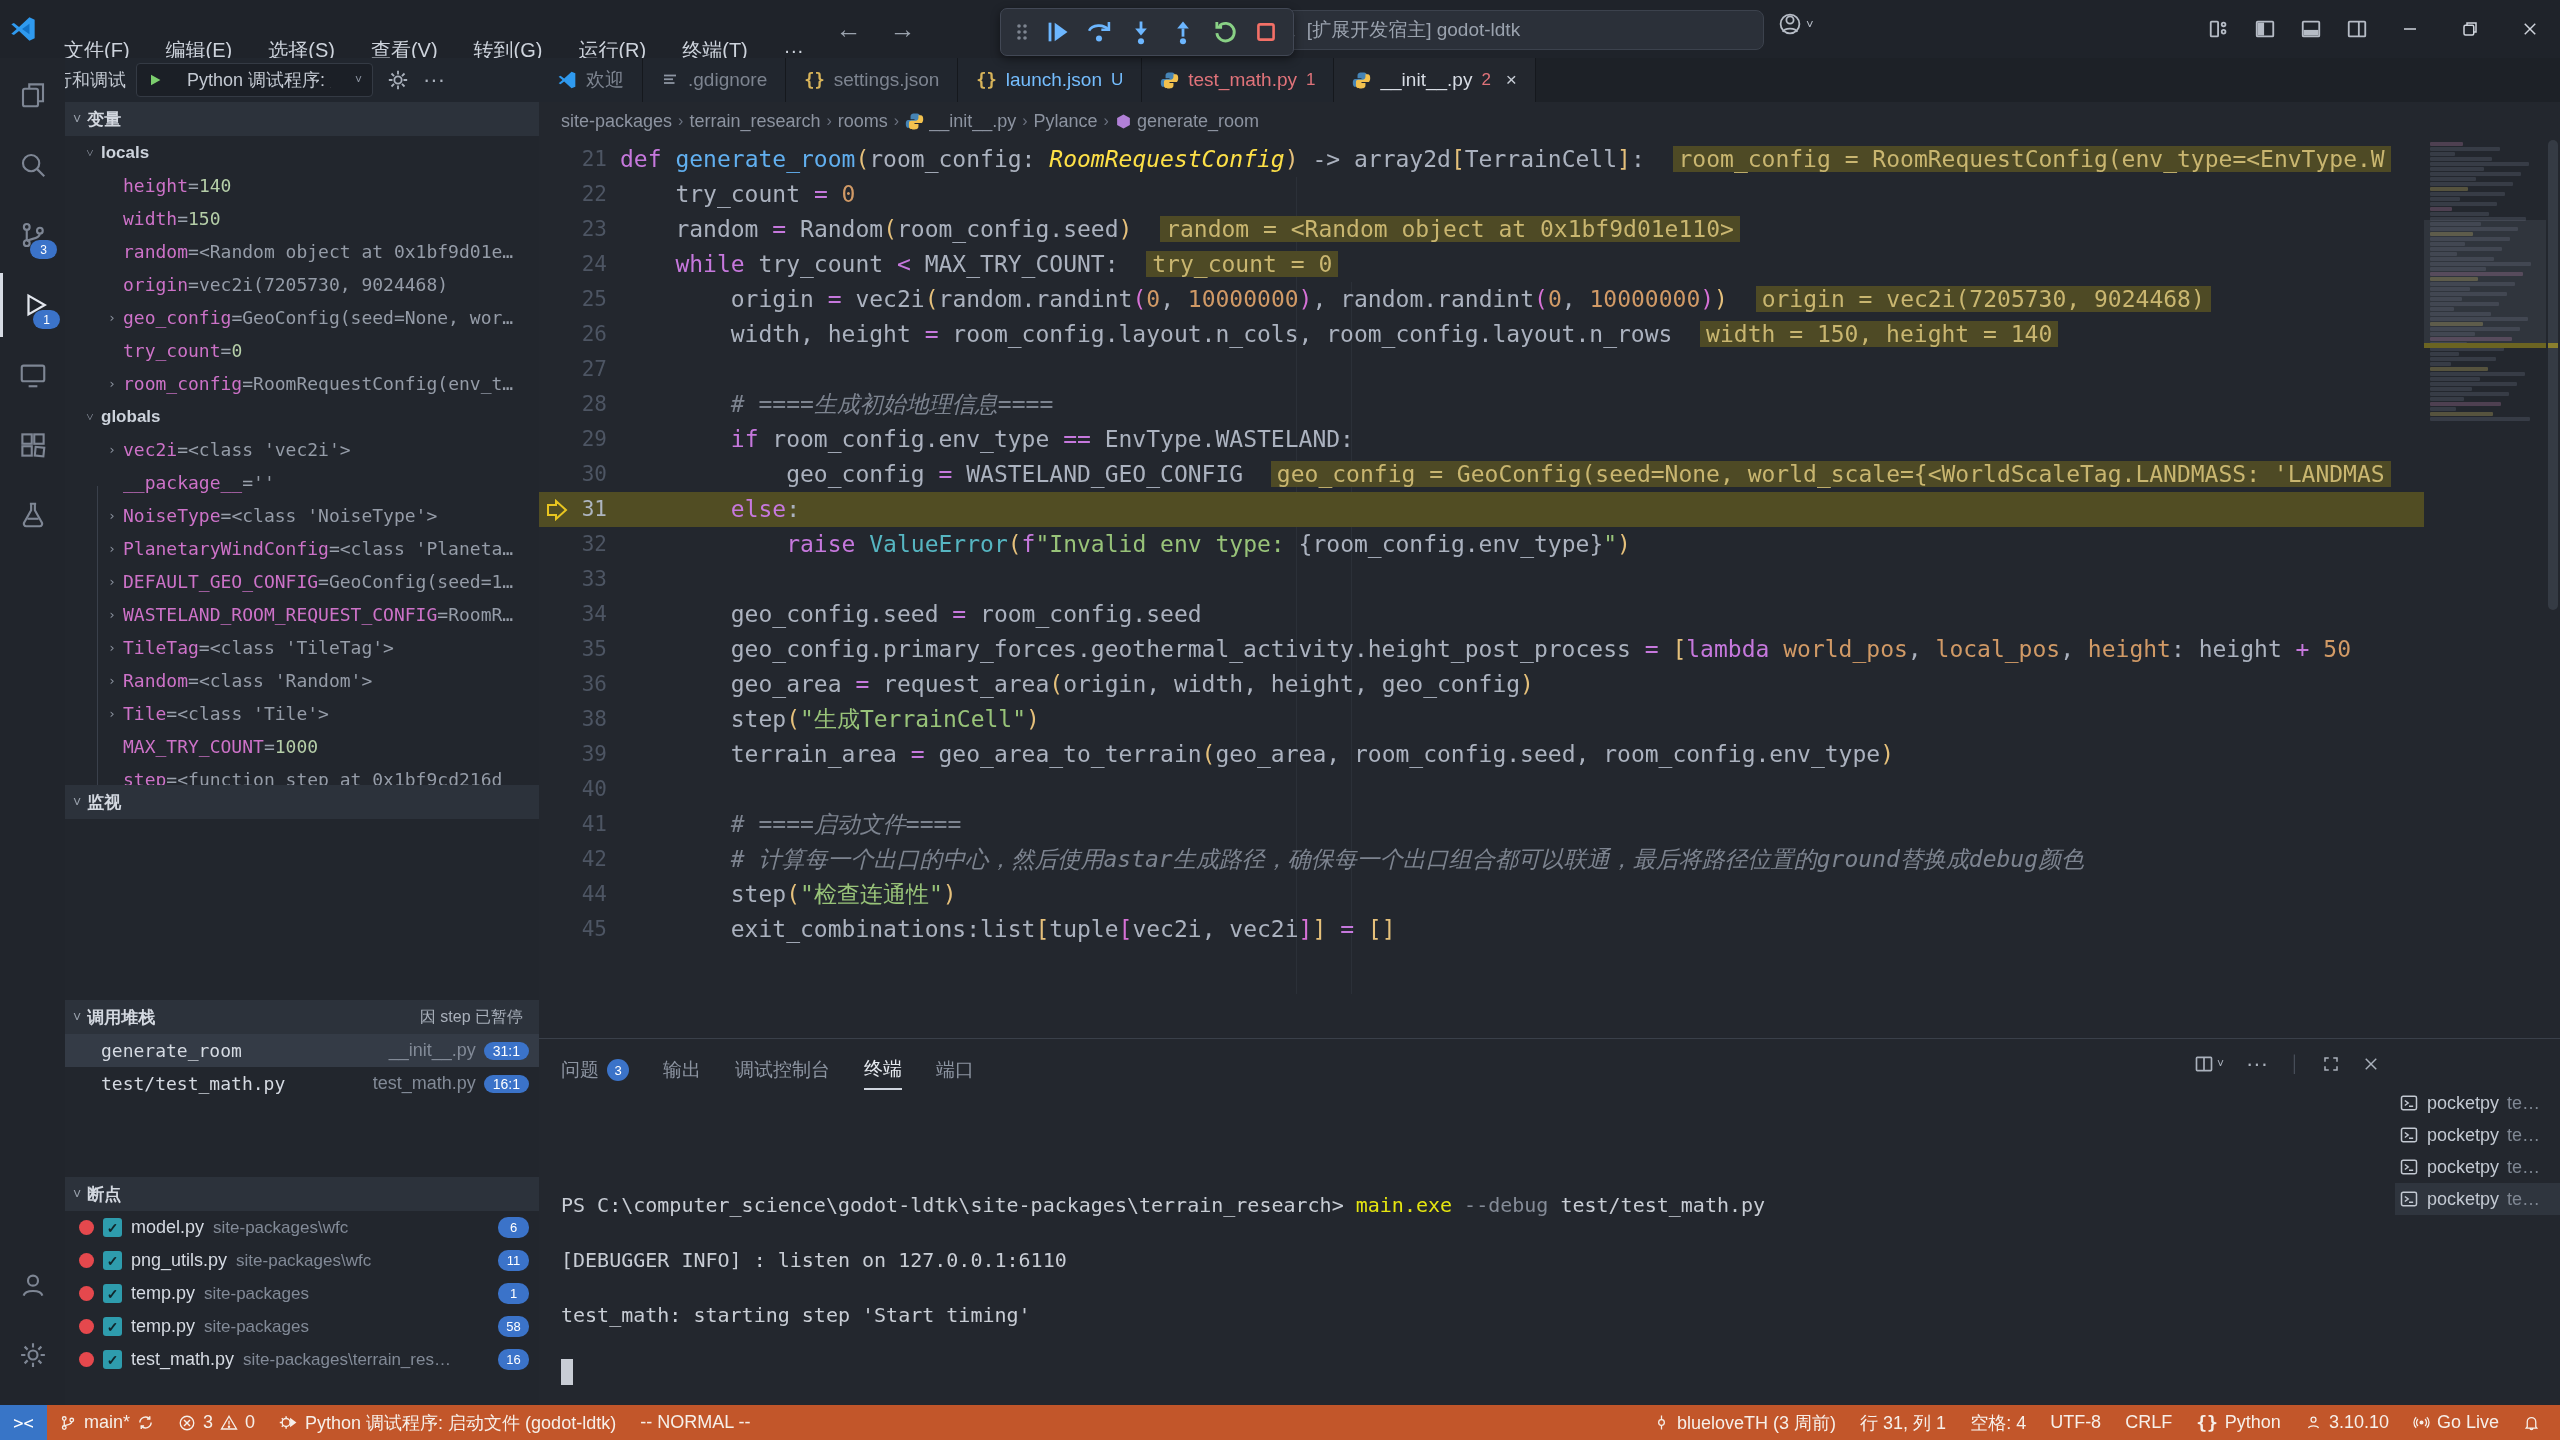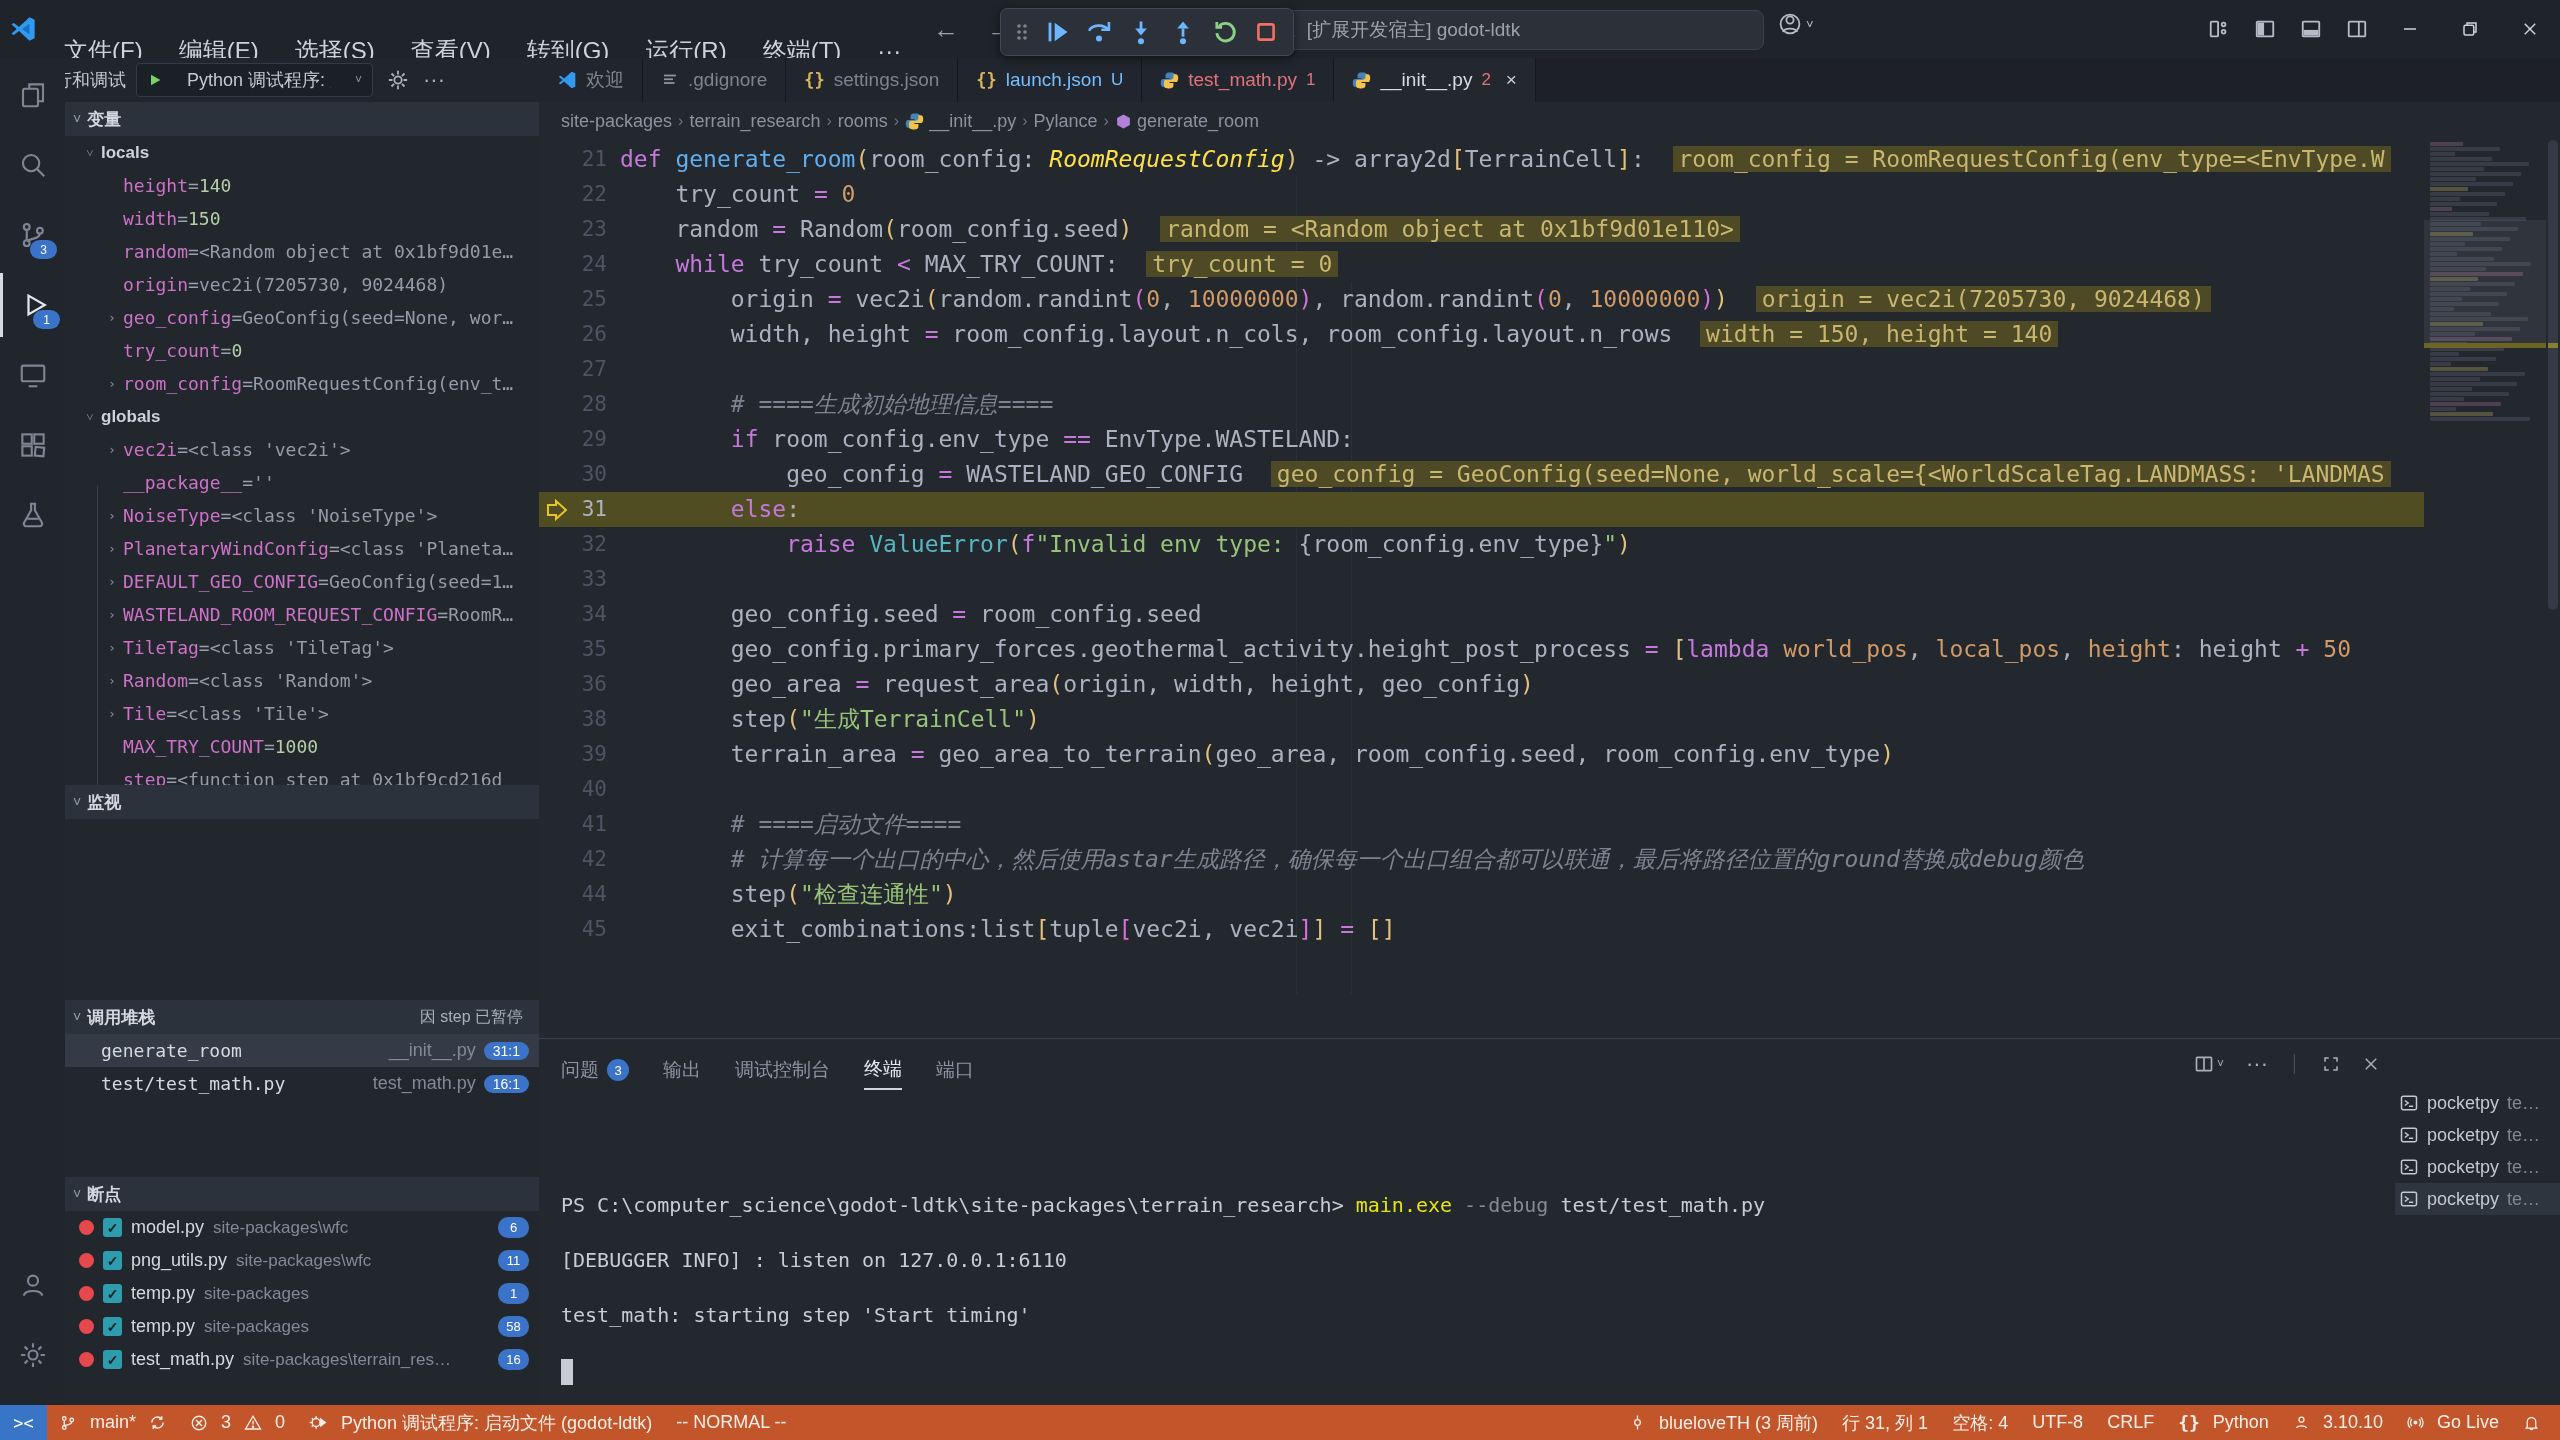--- a/index.html
+++ b/index.html
@@ -3,21 +3,21 @@
 <meta charset="utf-8">
 <style>
   html,body{margin:0;padding:0;background:#15181d;}
   #win{position:relative;width:2560px;height:1440px;background:#23272e;overflow:hidden;
        font-family:"Liberation Sans",sans-serif;color:#abb2bf;}
   .abs{position:absolute;}
   .row{display:flex;align-items:center;}
   svg{display:block;}
   
   #titlebar{left:0;top:0;width:2560px;height:58px;background:#1f232a;display:flex;align-items:center;}
-  .menu-item{padding:0 18px;font-size:24px;color:#cdd3dc;height:100%;display:flex;align-items:center;cursor:default;margin-top:43px;}
+  .menu-item{padding:0 18px;font-size:20px;color:#cdd3dc;height:100%;display:flex;align-items:center;cursor:default;margin-top:43px;}
   .navarrow{font-size:26px;color:#9aa2ad;padding:0 14px;}
   #cmdcenter{position:absolute;left:1036px;top:10px;width:726px;height:38px;background:#2b3039;
     border:1px solid #3c424d;border-radius:8px;display:flex;align-items:center;justify-content:center;
     color:#9aa2ae;font-size:19px;gap:10px;}
   #profile{position:absolute;left:1778px;top:12px;display:flex;align-items:center;gap:4px;color:#b6bcc6;}
   .tb-ico{width:46px;height:58px;display:flex;align-items:center;justify-content:center;color:#b6bcc6;}
   
   #dbgbar{left:1000px;top:8px;width:292px;height:46px;background:#2b3039;border:1px solid #424855;
      border-radius:7px;display:flex;align-items:center;justify-content:space-evenly;box-shadow:0 3px 10px rgba(0,0,0,.45);z-index:30;}
   
@@ -101,21 +101,21 @@
   .tk-y{color:#e5e510;} .tk-dim{color:#848b97;margin-top:11px;} .tk-w{color:#c8cdd5;}
   .cursorblk{display:inline-block;width:12px;height:26px;background:#c8cdd5;vertical-align:middle;}
   #termlist{position:absolute;right:0;top:48px;width:165px;}
   .titem{height:32px;display:flex;align-items:center;gap:8px;font-size:18px;color:#c3c9d2;padding-left:4px;}
   .titem.sel{background:#2f353e;}
   .titem .tsuf{color:#7f8793;}
   
   #status{left:0;top:1405px;width:2560px;height:35px;background:#c2562a;color:#f6efe9;display:flex;align-items:center;font-size:18px;}
   #remoteblk{width:47px;height:35px;background:#3875c7;display:flex;align-items:center;justify-content:center;
      font-family:"DejaVu Sans Mono",monospace;font-size:17px;color:#fff;flex:none;}
-  .sitem{display:flex;align-items:center;gap:13px;padding:0 12px;height:35px;}
+  .sitem{display:flex;align-items:center;gap:7px;padding:0 12px;height:35px;}
   #sright{margin-left:auto;display:flex;align-items:center;padding-right:8px;}
 </style>
 </head>
 <body>
 
 <div id="win">
 
   <div id="titlebar" class="abs">
     <span class="tb-ico">
       <svg width="28" height="28" viewBox="0 0 24 24">

